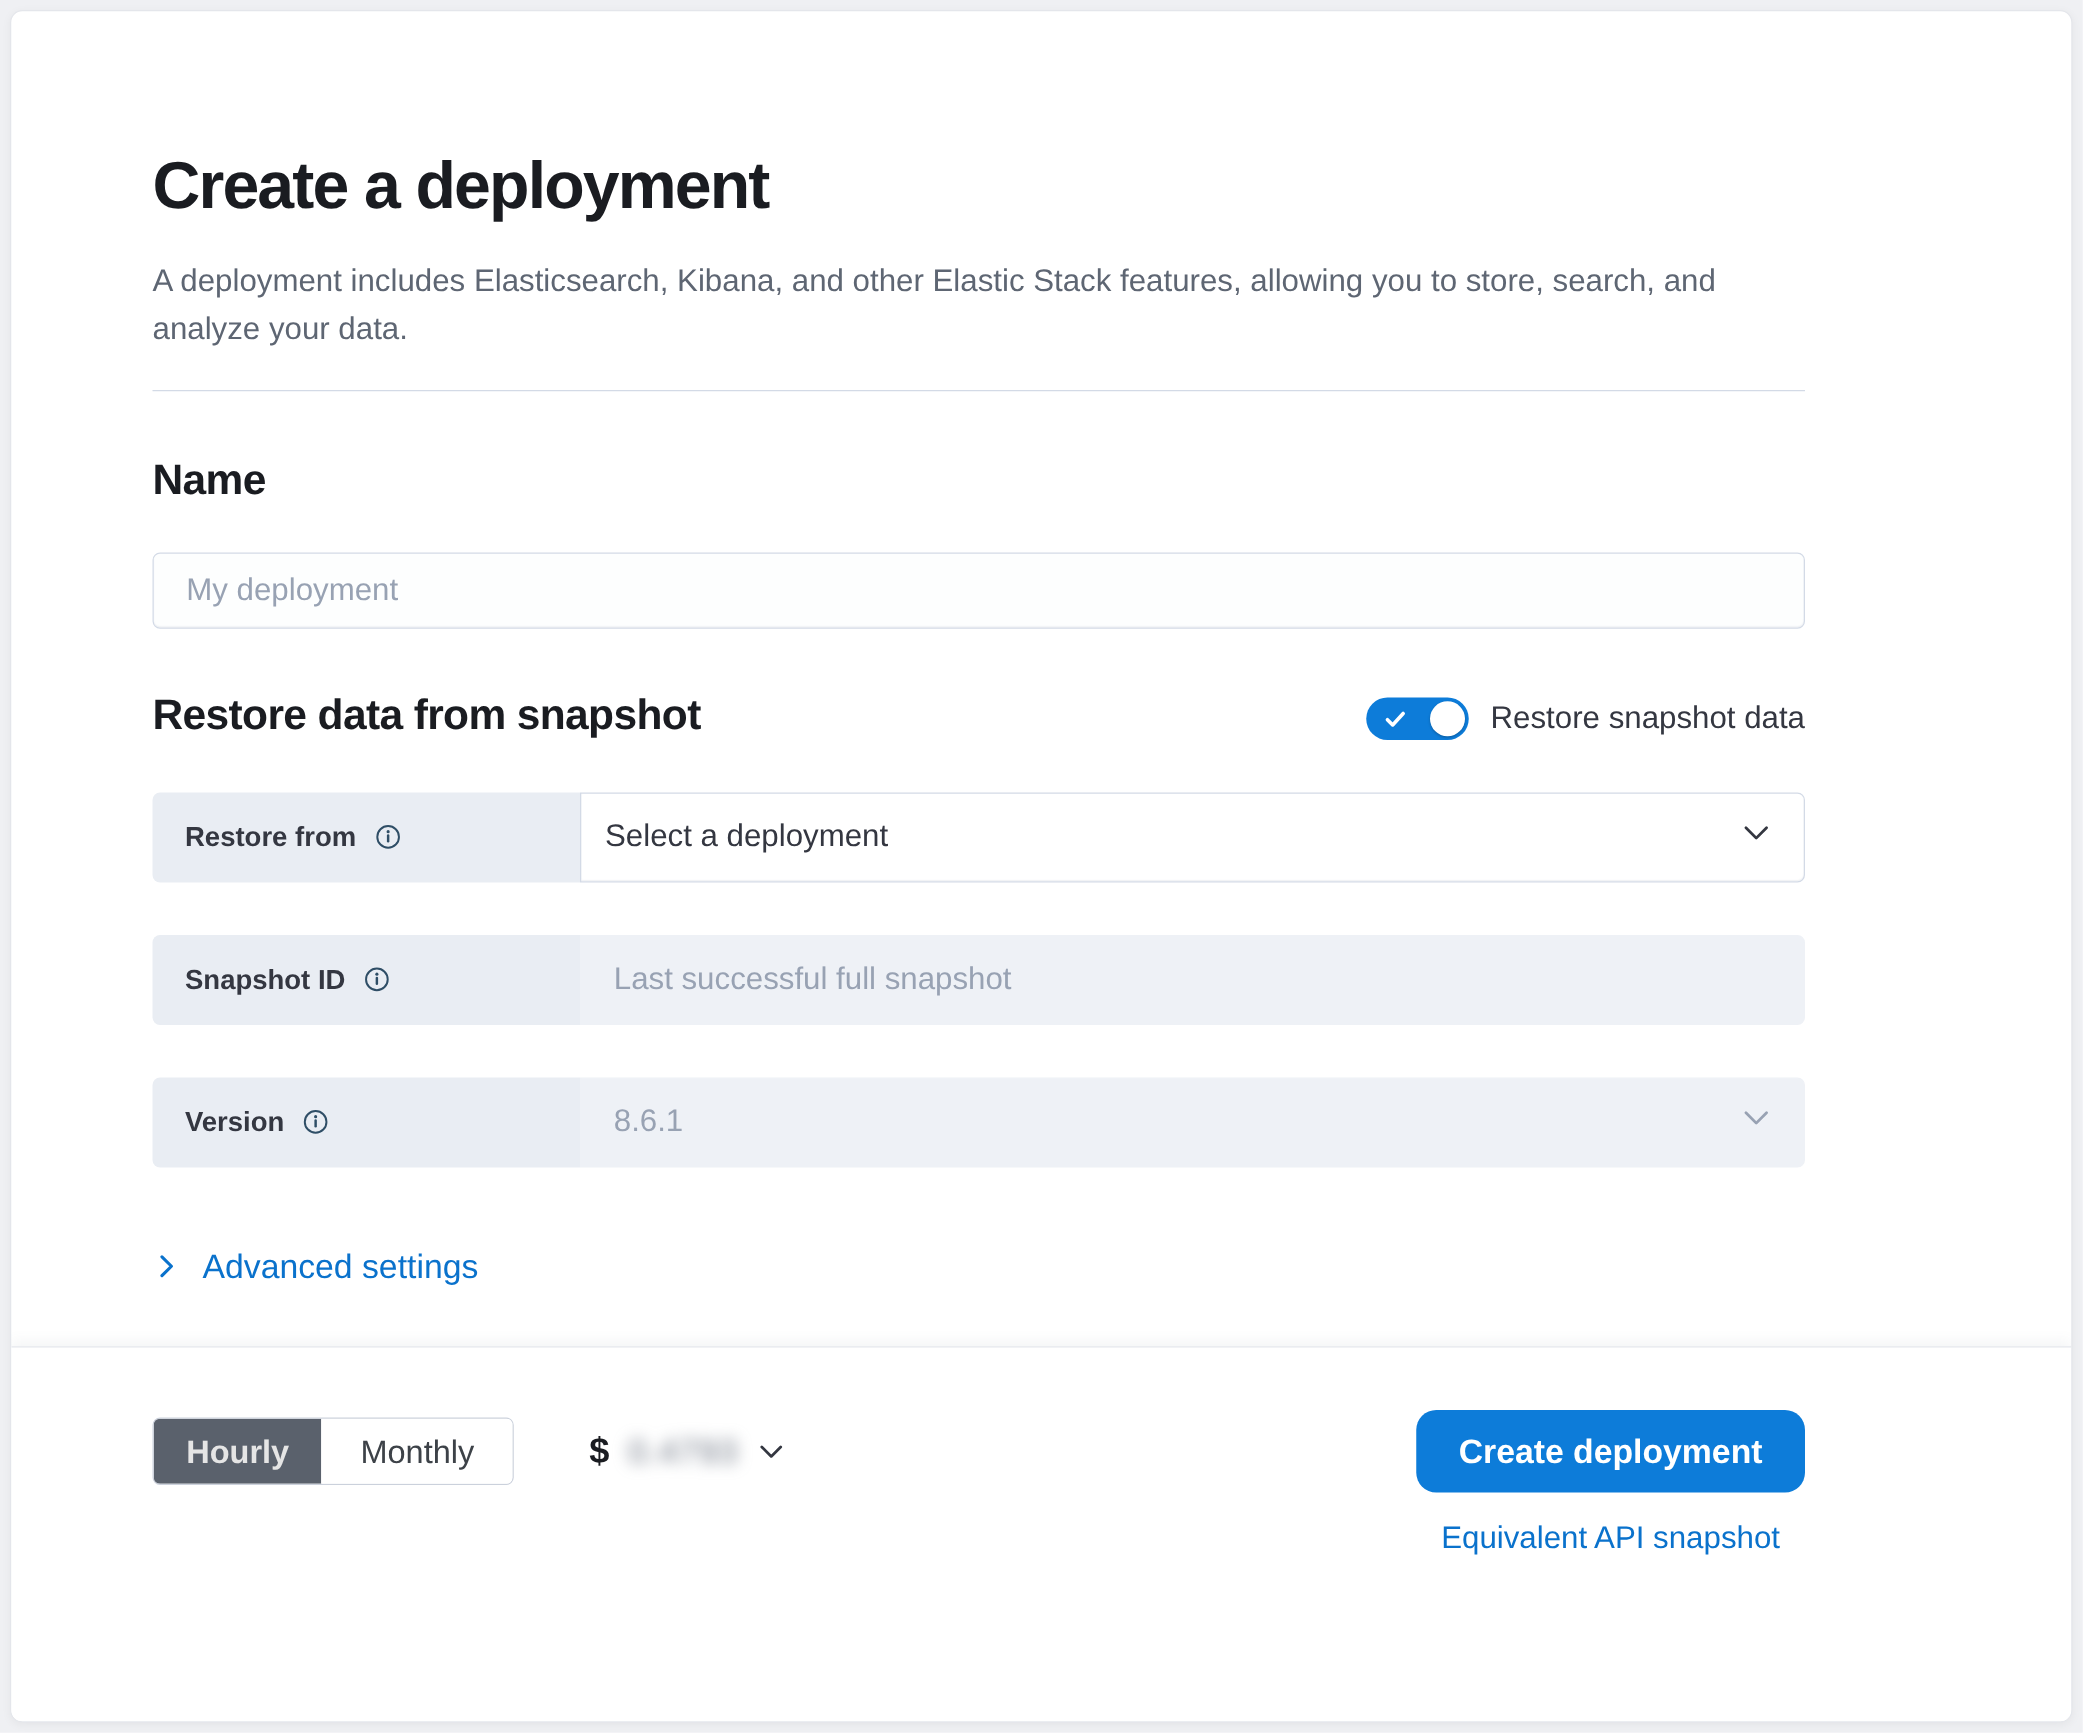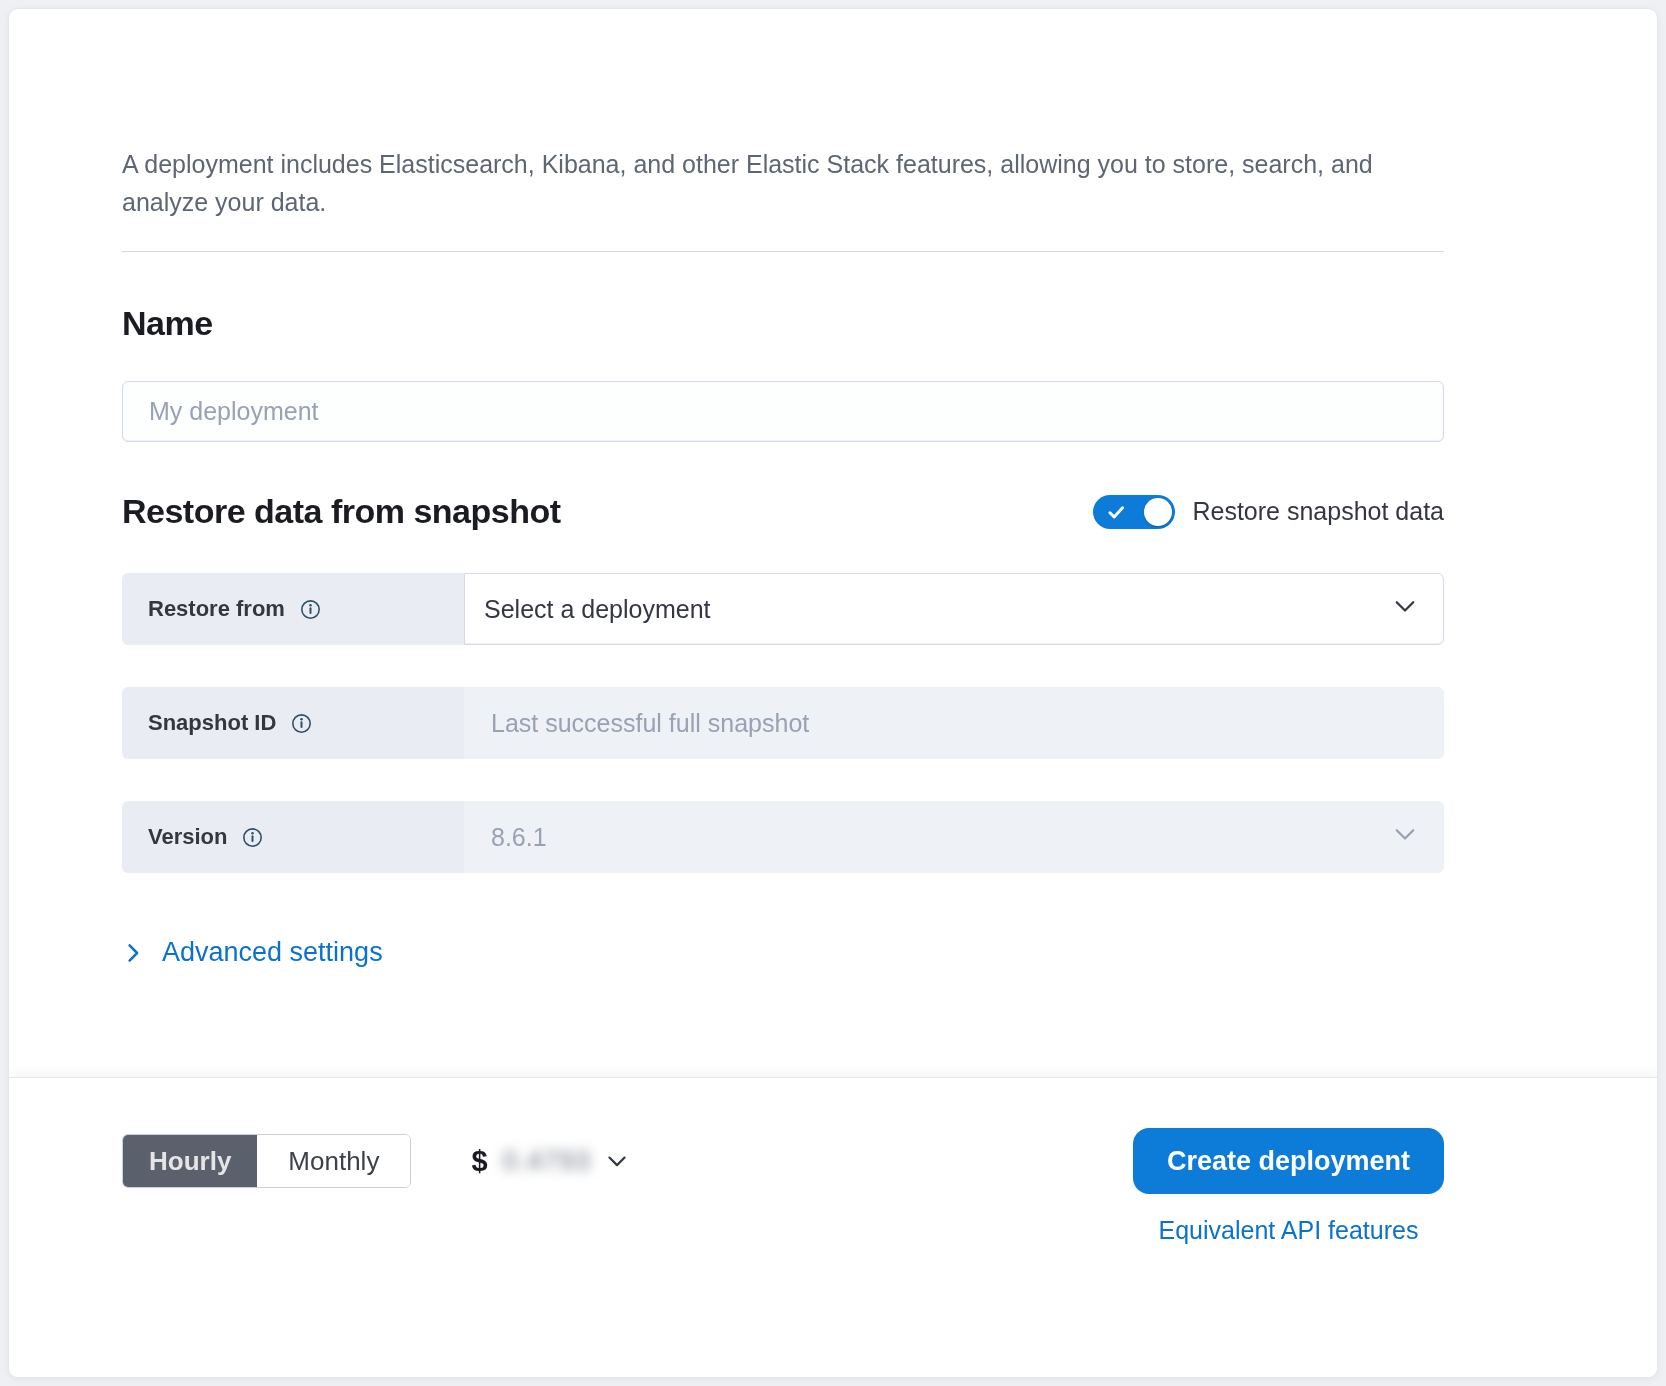--- a/index.html
+++ b/index.html
@@ -50,21 +50,21 @@
     background: #fdfefe;
     font-family: "Liberation Sans", sans-serif;
     font-size: 25px; color: #343741;
     padding: 0 26px;
     box-shadow: inset 0 -1px 1px rgba(152,162,179,0.15);
   }
   .text-input::placeholder { color: #98a2b3; }
 
   .section-header {
     margin-top: 50px;
-    display: flex; align-items: center; justify-content: space-between;
+    display: flex; align-items: flex-end; justify-content: space-between;
   }
   .section-header h2 { margin-top: 0; }
   .toggle-wrap { display: flex; align-items: center; gap: 17px; }
   .toggle {
     position: relative;
     width: 82px; height: 34px; border-radius: 17px;
     background: #0d7cd9;
     cursor: pointer;
     flex: 0 0 auto;
   }
@@ -185,20 +185,21 @@
   }
 </style>
 </head>
 <body>
 
 <div class="card">
 
   <div class="content">
     <div class="inner">
 
+      <h1 class="page-title">Create a deployment</h1>
 
       <p class="subtitle">A deployment includes Elasticsearch, Kibana, and other Elastic Stack features, allowing you to store, search, and analyze your data.</p>
 
       <hr class="divider">
 
       <h2 class="section-heading">Name</h2>
 
       <input class="text-input" type="text" placeholder="My deployment" style="">
 
       <div class="section-header">
@@ -299,19 +300,19 @@
           <span class="chevron-dark" style="display:inline-flex;">
             <svg width="22" height="22" viewBox="0 0 16 16">
               <path d="M2.5 5.5l5.5 5.5 5.5-5.5" fill="none" stroke="currentColor" stroke-width="1.6" stroke-linecap="round" stroke-linejoin="round"></path>
             </svg>
           </span>
         </div>
       </div>
 
       <div class="footer-right">
         <button class="primary-btn">Create deployment</button>
-        <a class="api-link">Equivalent API features</a>
+        <a class="api-link">Equivalent API snapshot</a>
       </div>
 
     </div>
   </div>
 
 </div>
 
 </body></html>

